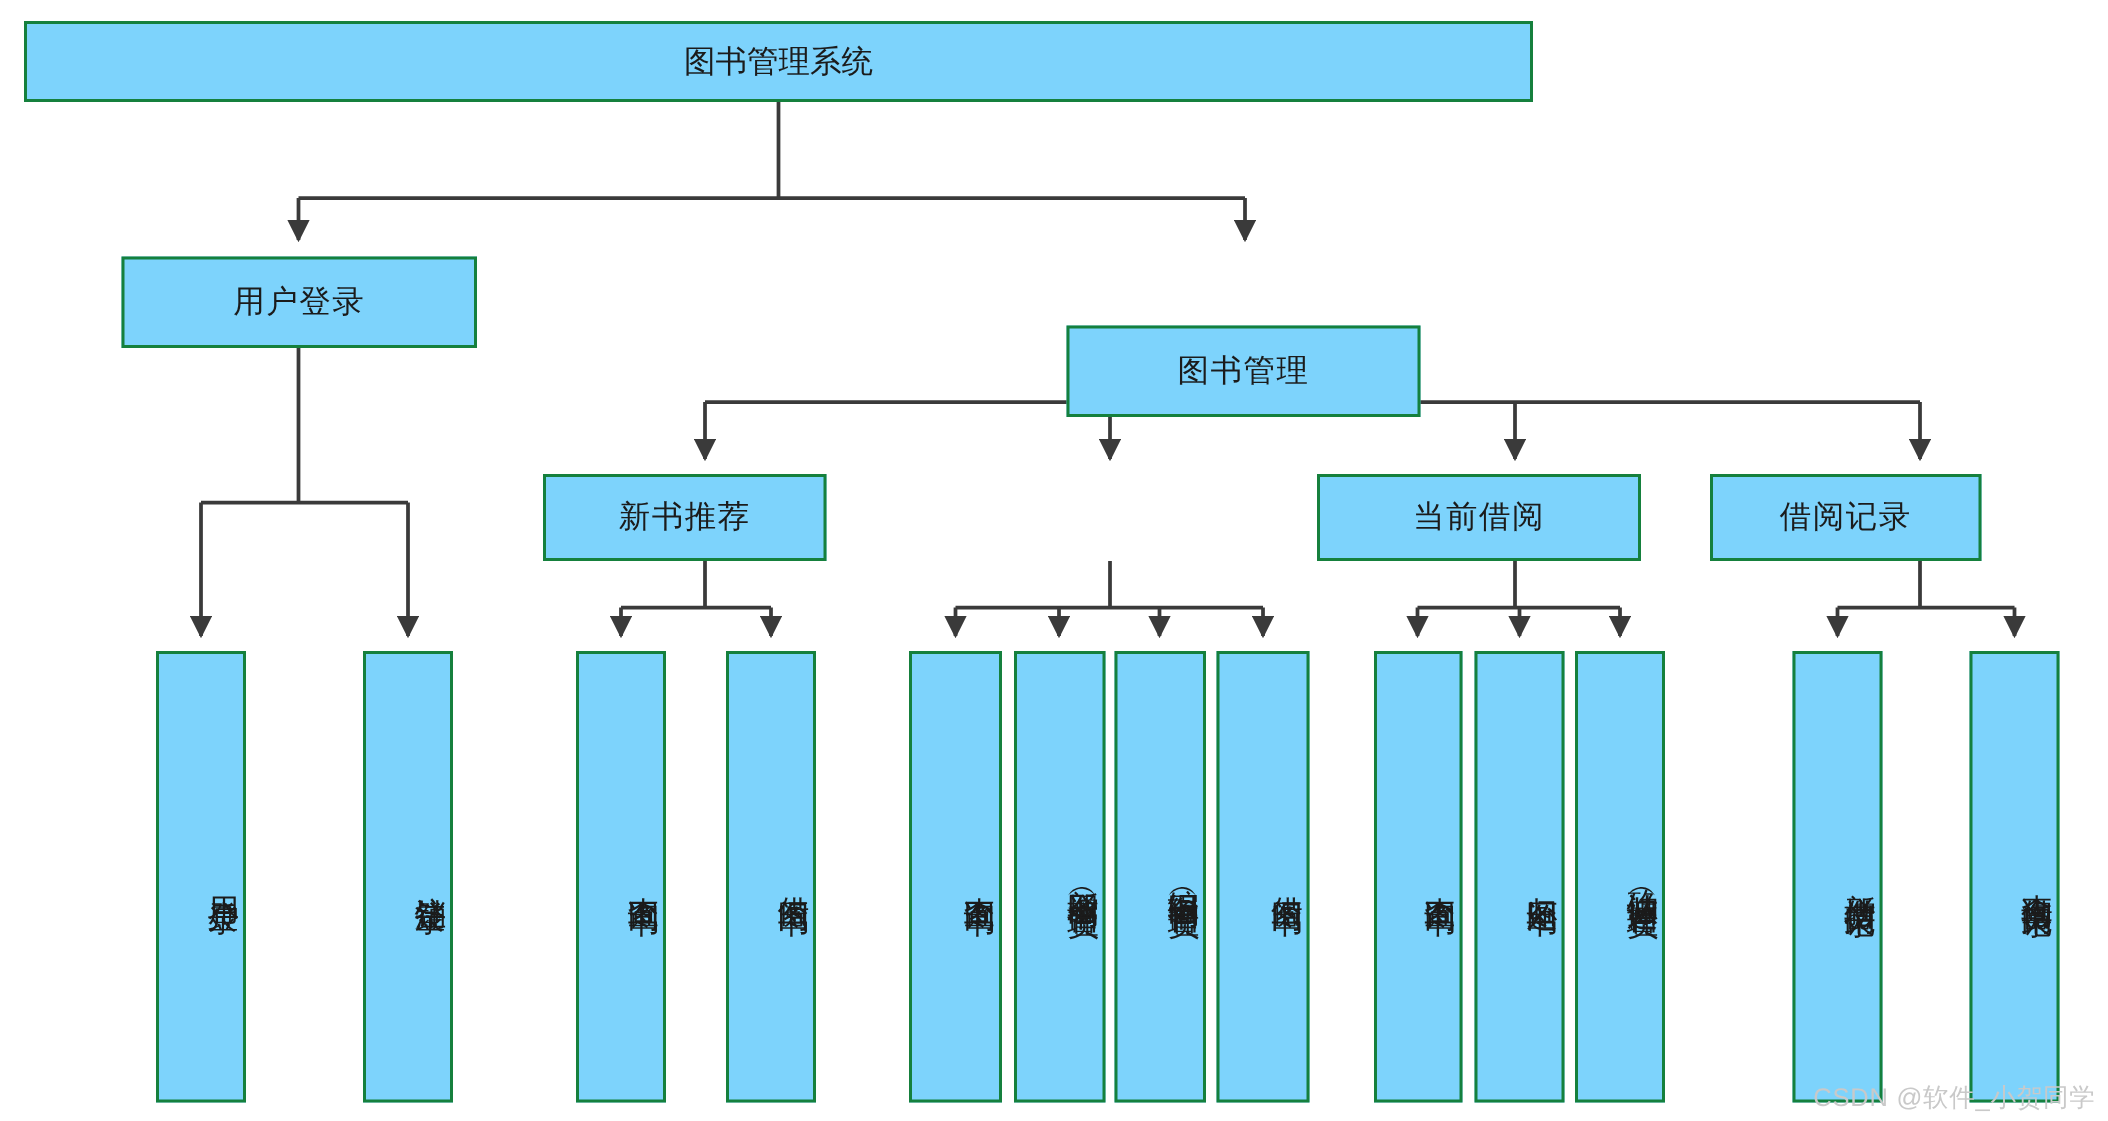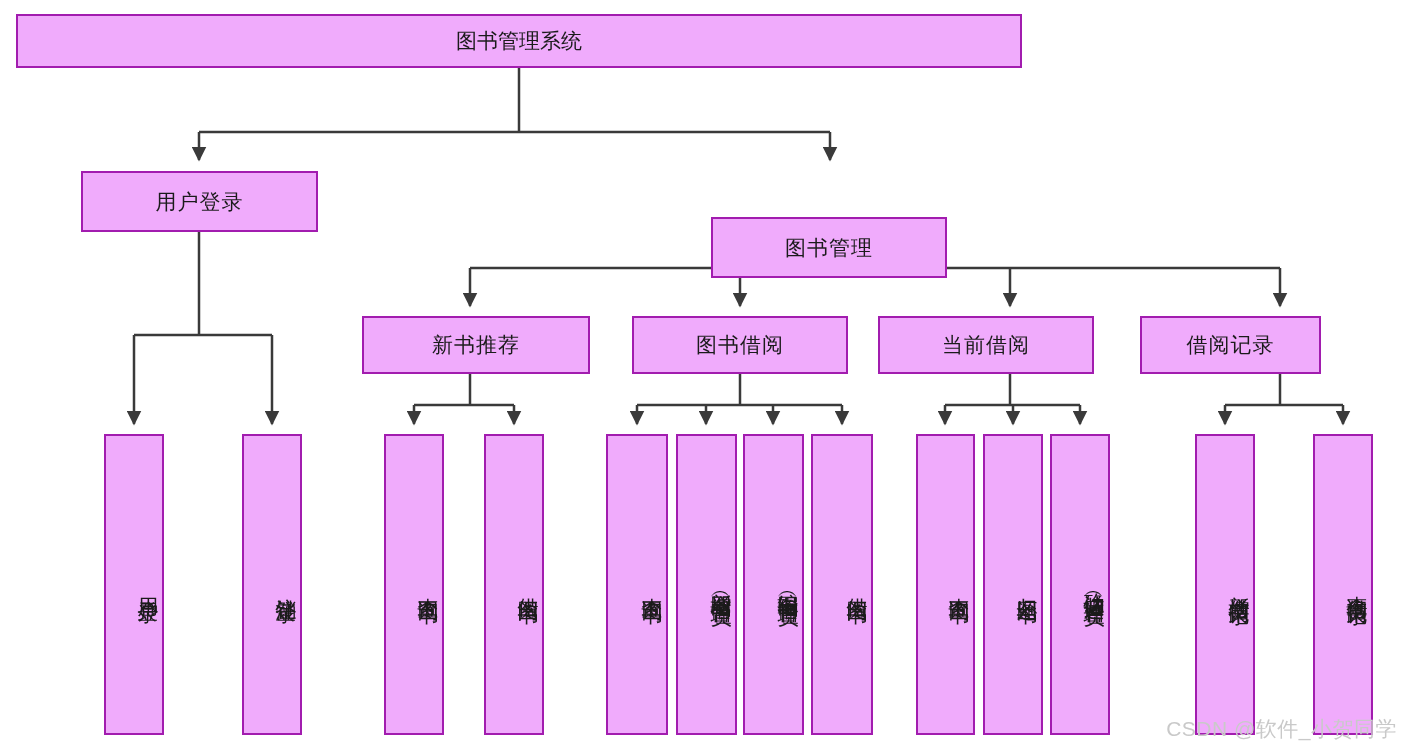--- a/index.html
+++ b/index.html
@@ -13,22 +13,22 @@
   #canvas {
     position: relative;
     width: 1405px;
     height: 747px;
     background: #ffffff;
     overflow: hidden;
   }
   .node {
     position: absolute;
     box-sizing: border-box;
-    border: 2px solid #a21caf;
-    background: #f0abfc;
+    border: 2px solid #15803d;
+    background: #7dd3fc;
     display: flex;
     align-items: center;
     justify-content: center;
     color: #1b1b1b;
   }
   .node.h {
     font-size: 21px;
     letter-spacing: 1px;
     line-height: 1.2;
   }
@@ -53,21 +53,21 @@
     left: 0;
     top: 0;
     width: 1405px;
     height: 747px;
     pointer-events: none;
   }
   .watermark {
     position: absolute;
     right: 8px;
     bottom: 4px;
-    font-size: 21px;
+    font-size: 17px;
     color: #c9c9c9;
     letter-spacing: 0.5px;
     white-space: nowrap;
   }
 </style>
 </head>
 <body>
 
 <div id="canvas">
 
@@ -120,22 +120,21 @@
       <path d="M 1225 405 L 1225 424" marker-end="url(#arrow)"></path>
       <path d="M 1343 405 L 1343 424" marker-end="url(#arrow)"></path>
     </g>
   </svg>
 
   <div class="node root" style="left:16px; top:14px; width:1006px; height:54px;">图书管理系统</div>
 
   <div class="node h" style="left:81px; top:171px; width:237px; height:61px;">用户登录</div>
   <div class="node h" style="left:711px; top:171px; width:236px; height:61px;margin-top:46px;">图书管理</div>
 
-  <div class="node h" style="left:362px; top:316px; width:228px; height:58px;">新书推荐</div>
-  <div class="node h" style="left:632px; top:316px; width:216px; height:58px;">图书借阅</div>
+  <div class="node h" style="left:362px; top:316px; width:189px; height:58px;">新书推荐</div>
   <div class="node h" style="left:878px; top:316px; width:216px; height:58px;">当前借阅</div>
   <div class="node h" style="left:1140px; top:316px; width:181px; height:58px;">借阅记录</div>
 
   <div class="node v" style="left:104px; top:434px; width:60px; height:301px;">用户登录</div>
   <div class="node v" style="left:242px; top:434px; width:60px; height:301px;">注销登录</div>
 
   <div class="node v" style="left:384px; top:434px; width:60px; height:301px;">查询图书</div>
   <div class="node v" style="left:484px; top:434px; width:60px; height:301px;">借阅图书</div>
 
   <div class="node v" style="left:606px; top:434px; width:62px; height:301px;">查询图书</div>

